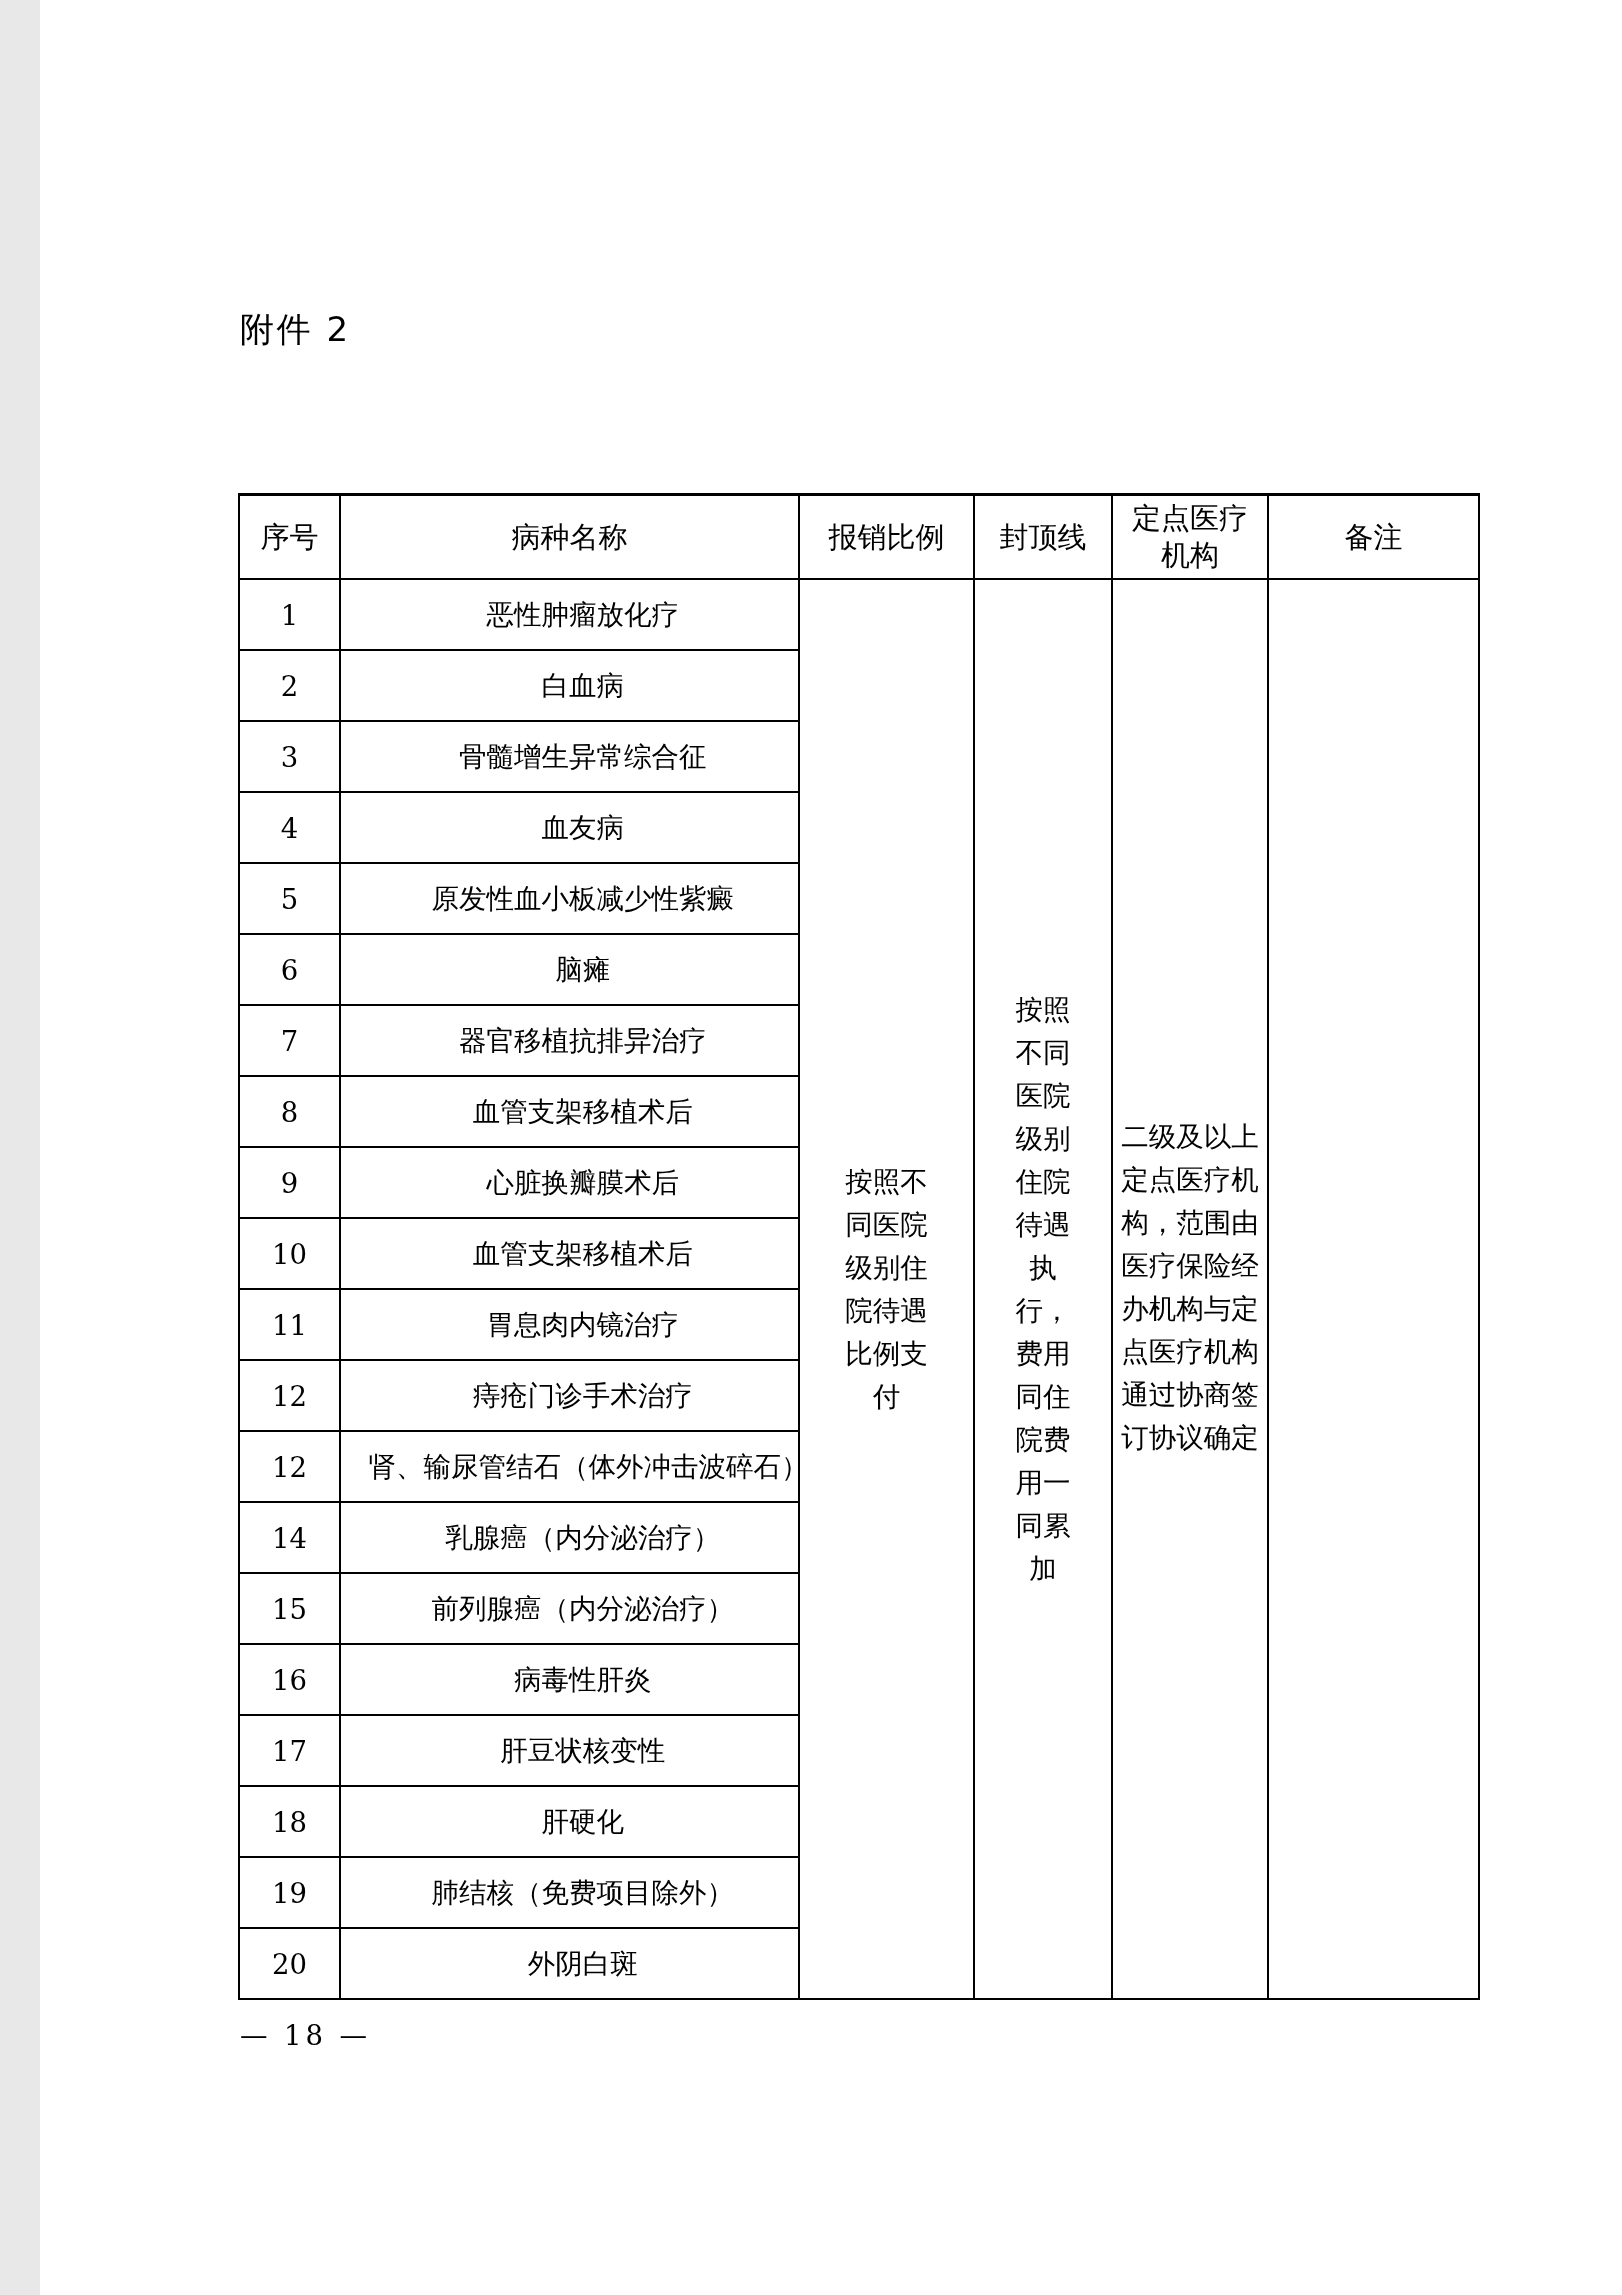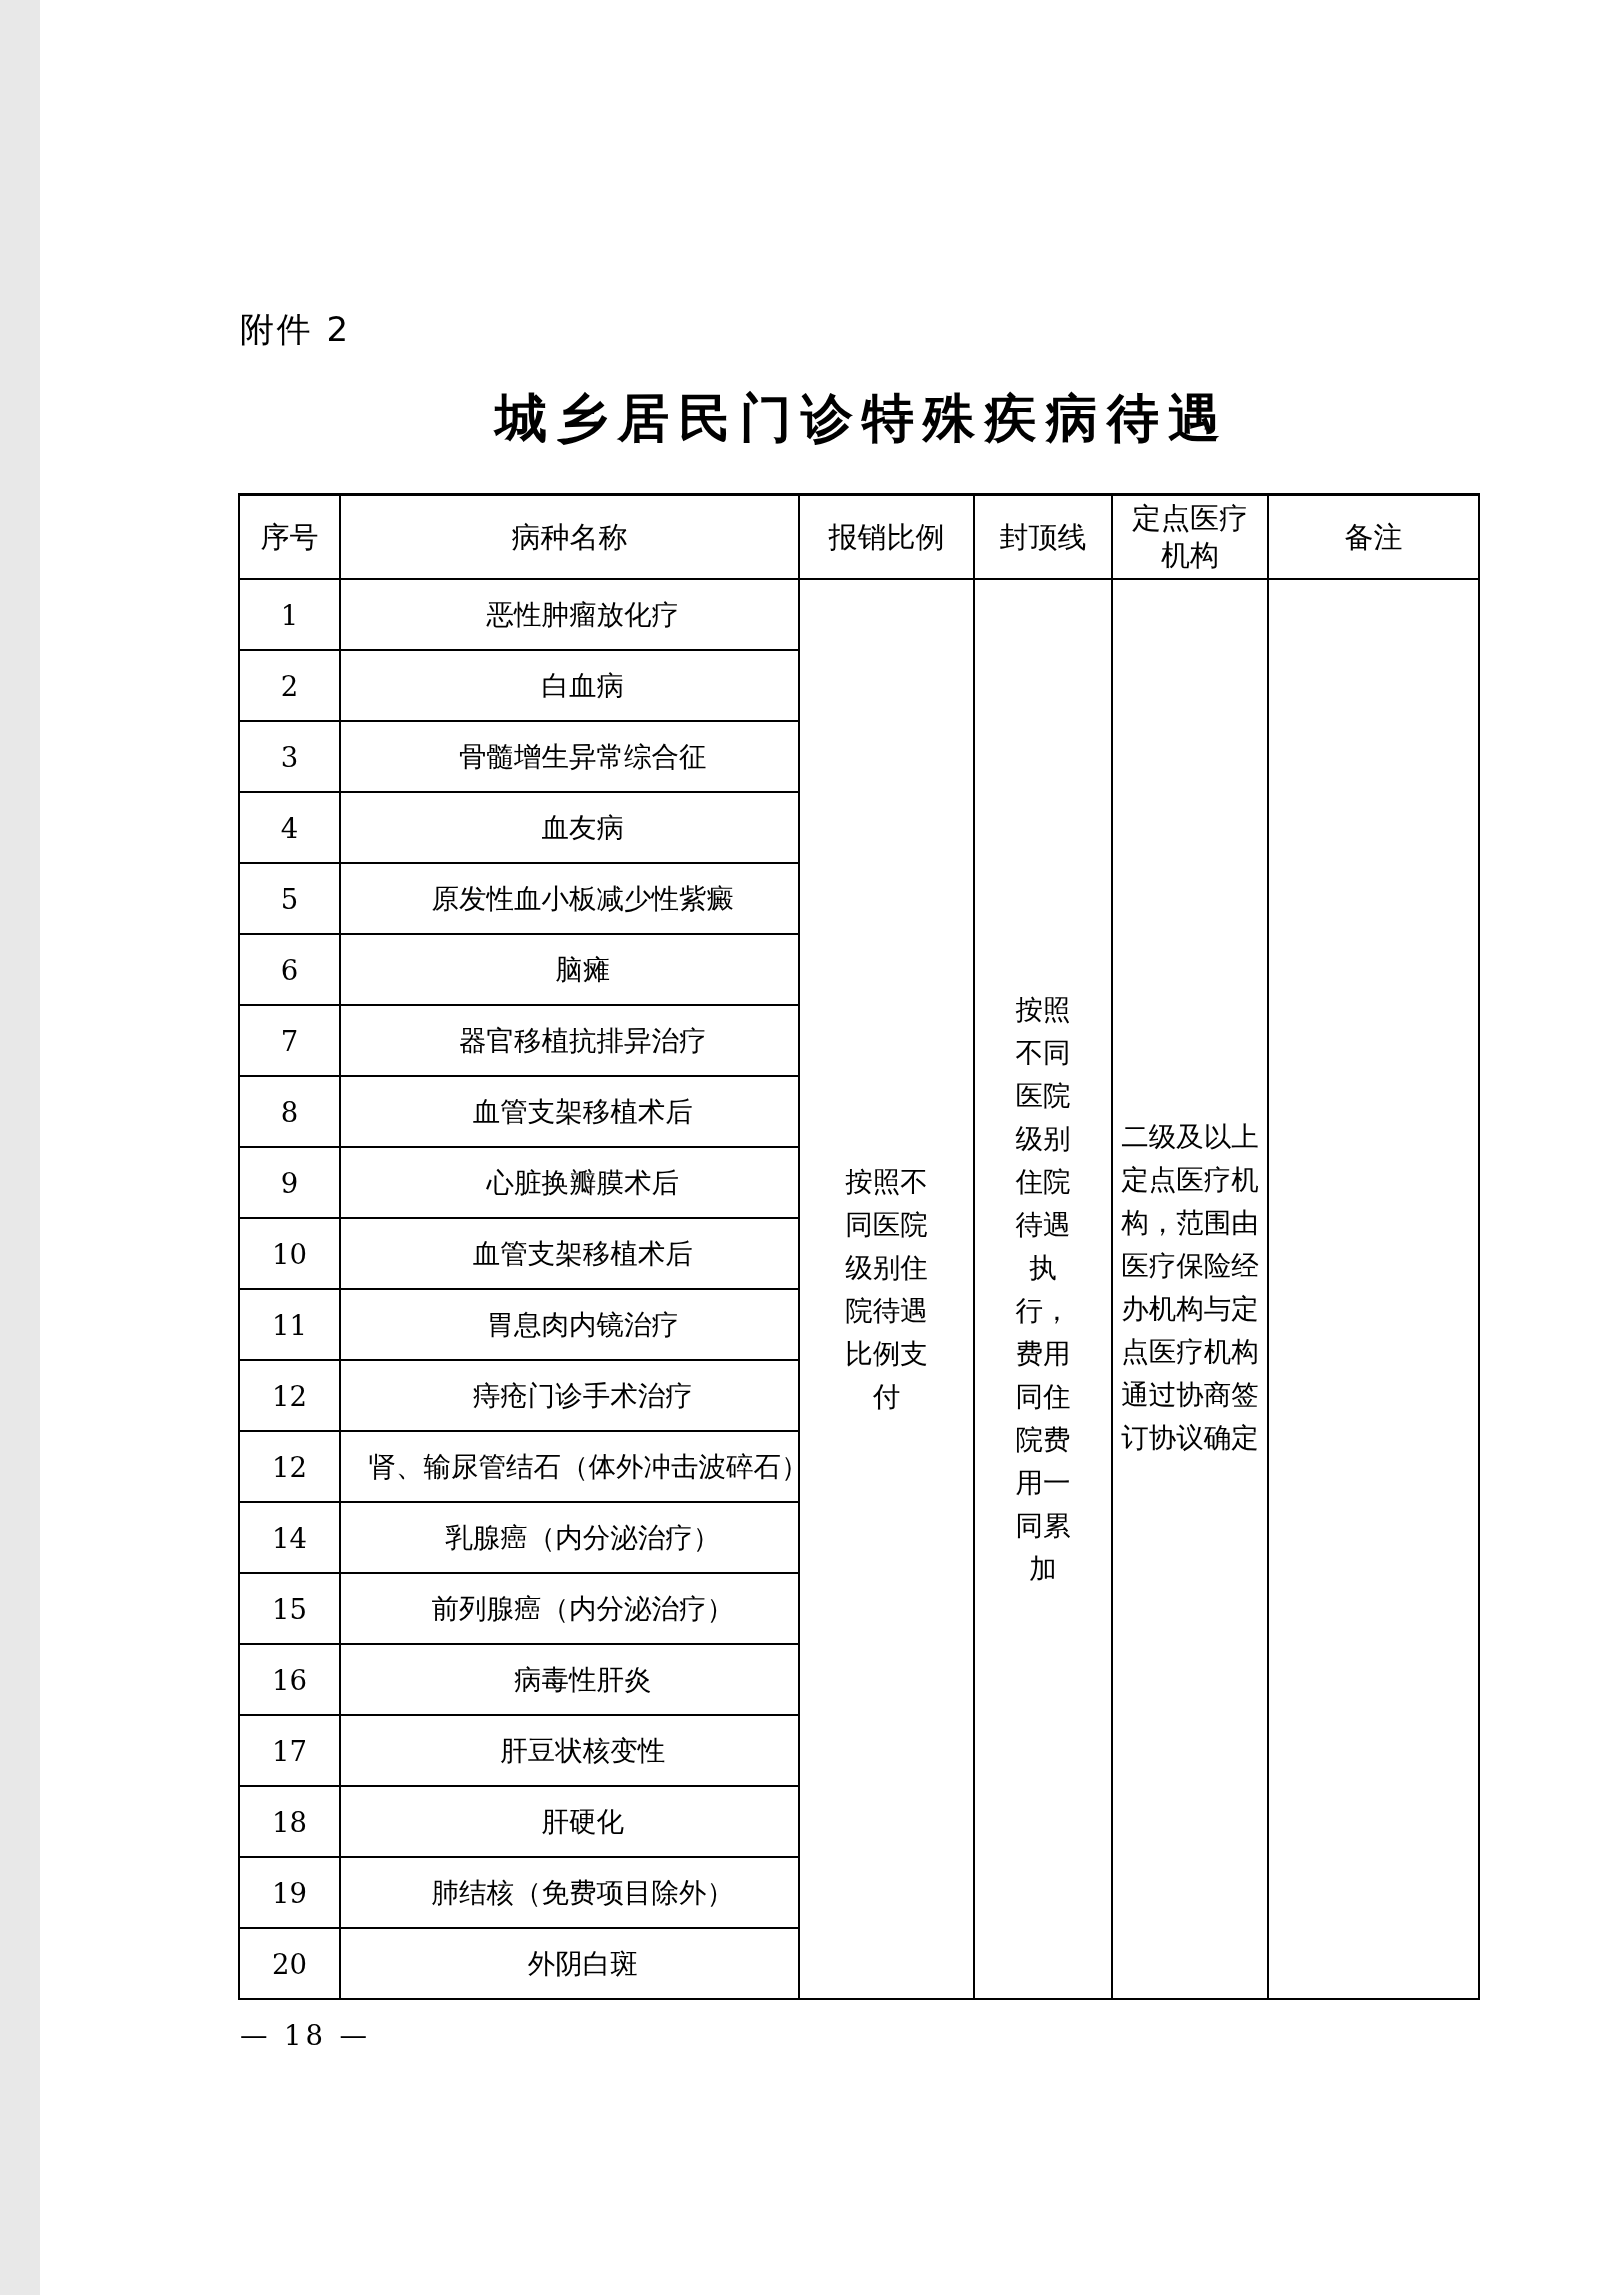--- a/index.html
+++ b/index.html
@@ -86,21 +86,20 @@
     letter-spacing: 3.9px;
   }
 </style>
 </head>
 <body>
 
 <div class="page">
 
   <div class="attachment-label">附件 2</div>
 
-  <div class="doc-title">城乡居民门诊特殊疾病待遇</div>
 
   <table class="benefits">
     <colgroup>
       <col style="width:101px">
       <col style="width:459px">
       <col style="width:175px">
       <col style="width:138px">
       <col style="width:156px">
       <col style="width:211px">
     </colgroup>

